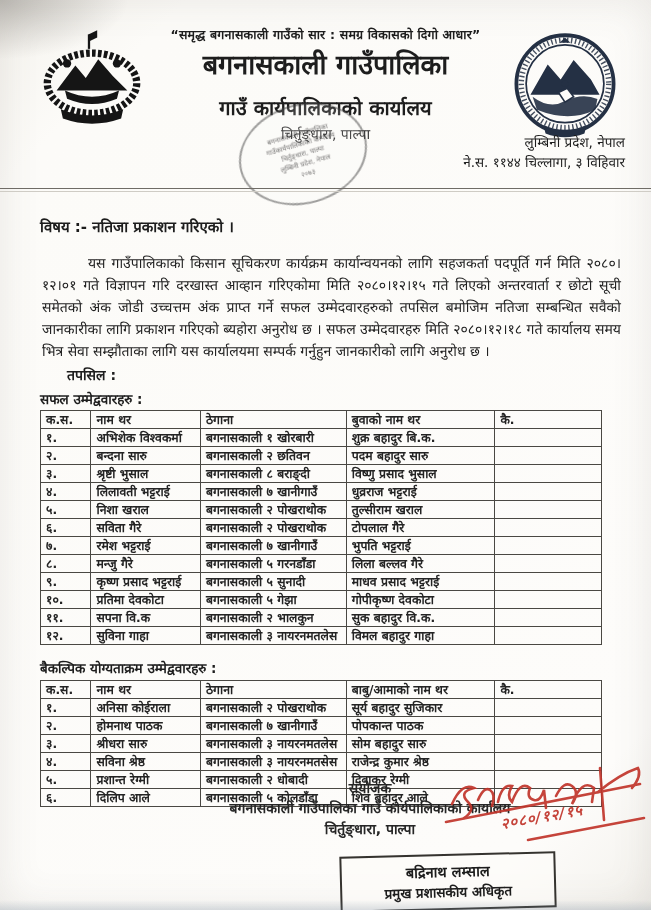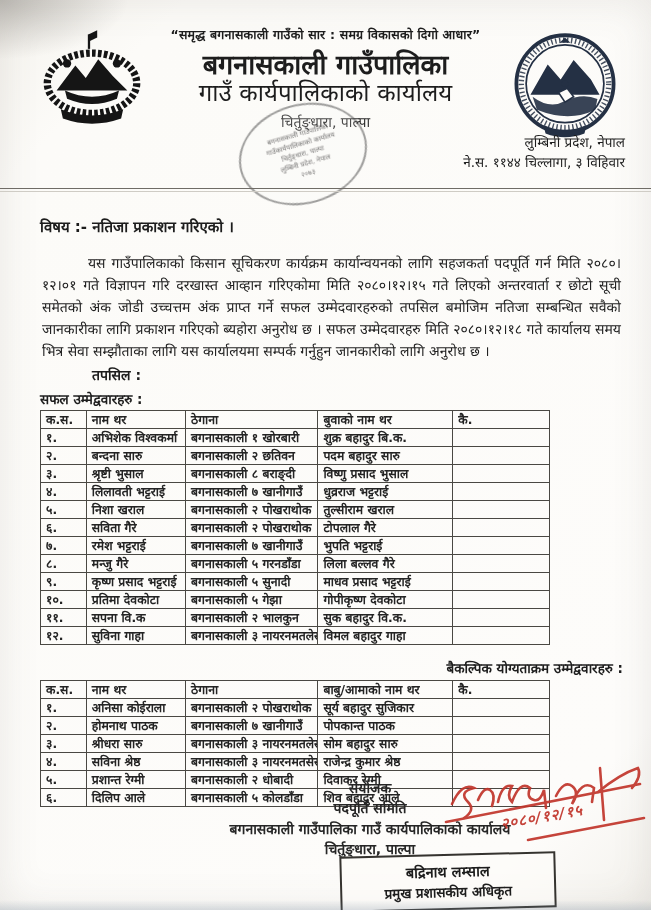--- a/index.html
+++ b/index.html
@@ -10,51 +10,51 @@
     color:#1d1d1d;overflow:hidden;
     box-shadow:inset 0 0 40px rgba(90,85,75,.12);
   }
   
   .header-zone{position:absolute;top:0;left:0;right:0;height:146px;}
   .emblem-left{position:absolute;left:40px;top:26px;width:104px;height:104px;}
   .emblem-right{position:absolute;right:32px;top:32px;width:108px;height:112px;}
   .header-center{position:absolute;left:120px;right:120px;top:26px;text-align:center;}
   .motto{font-size:12.5px;font-weight:bold;letter-spacing:.2px;}
   .muni-title{font-size:27px;font-weight:bold;margin-top:6px;line-height:1.15;}
-  .office-title{font-size:24px;font-weight:normal;margin-top:0;line-height:1.15;}
+  .office-title{font-size:20px;font-weight:bold;margin-top:17px;line-height:1.15;}
   .addr-line{font-size:14px;margin-top:4px;color:#2a2a2a;}
   .round-stamp{
     position:absolute;left:238px;top:104px;width:126px;height:96px;
     border:2px solid rgba(45,45,45,.45);border-radius:50%;
     transform:rotate(-16deg);
     display:flex;flex-direction:column;justify-content:center;align-items:center;
     color:rgba(40,40,40,.62);filter:blur(.3px);
     background:rgba(250,250,248,.15);
   }
   .round-stamp .st-line{font-size:7.5px;line-height:1.35;white-space:nowrap;transform:scale(.92);}
   .right-info{position:absolute;right:26px;top:132px;text-align:right;font-size:13.5px;line-height:1.5;}
   .rule{position:absolute;top:188px;left:0;right:0;border-top:1.6px solid #6f6c66;}
   .rule:after{content:"";display:block;margin-top:2px;border-top:1px solid #cfccc5;}
   
   .content{position:absolute;top:196px;left:40px;right:28px;}
   .subject{ text-align:left;font-weight:bold;font-size:15px;margin-top:20px;}
   .body-par{
     margin:16px 2px 0 2px;font-size:14px;line-height:1.58;text-align:justify;
     text-indent:46px;color:#222;
   }
-  .tapasil{margin:2px 0 0 52px;font-size:14px;font-weight:bold;}
+  .tapasil{margin:2px 0 0 27px;font-size:14px;font-weight:bold;}
   .tbl-title{margin:6px 0 2px 0;font-size:13.5px;font-weight:bold;}
-  table.doc{border-collapse:collapse;width:510px;table-layout:fixed;}
+  table.doc{border-collapse:collapse;width:562px;table-layout:fixed;}
   table.doc th,table.doc td{
     border:1.4px solid #4a4843;font-size:12.3px;padding:0 5px;height:16.5px;
     text-align:left;font-weight:bold;overflow:hidden;white-space:nowrap;color:#242424;
   }
   table.doc th{font-weight:bold;}
   col.c0{width:9%}col.c1{width:19.5%}col.c2{width:26%}col.c3{width:26.5%}col.c4{width:19%}
-  .tbl2-title{margin:14px 0 3px 0;font-size:13.5px;font-weight:bold;text-align:right;}
+  .tbl2-title{margin:14px 0 3px 0;font-size:13.5px;font-weight:bold;}
   
   .sign-zone{position:absolute;top:762px;left:0;right:0;height:148px;}
   .sign-lines{position:absolute;left:130px;top:16px;width:480px;text-align:center;
     font-size:14px;line-height:1.45;font-weight:bold;color:#262626;}
   .sign-lines div{white-space:nowrap;}
   .name-stamp{
     position:absolute;left:340px;top:92px;width:196px;padding:5px 8px 7px 8px;
     border:2px solid #35332f;transform:rotate(-1.5deg);text-align:center;
     font-weight:bold;background:rgba(253,252,249,.6);
   }
@@ -306,21 +306,20 @@
             <td>शिव बहादुर आले</td>
             <td></td>
           </tr>
         </tbody>
       </table>
   </div>
 
   <div class="sign-zone">
     <div class="sign-lines">
       <div>संयोजक</div>
-      <div>पदपूर्ति समिति</div>
       <div>बगनासकाली गाउँपालिका गाउँ कार्यपालिकाको कार्यालय</div>
       <div>चिर्तुङ्धारा, पाल्पा</div>
     </div>
 
     <svg class="red-sign" viewBox="0 0 210 96">
       <g fill="none" stroke="#c1352b" stroke-width="2.6" stroke-linecap="round" opacity=".92">
         <path d="M12 48 q10 -22 22 -16 q-16 4 -6 14 q8 8 -4 16"></path>
         <path d="M38 44 q6 -14 12 -10 t2 16"></path>
         <path d="M58 46 q4 -18 14 -16 q-6 10 0 16 q8 -22 18 -14 q-4 10 4 12 q6 2 10 -10 l2 18"></path>
         <path d="M116 40 q8 -16 16 -10 t0 18 q10 -26 22 -16 l-2 14"></path>

